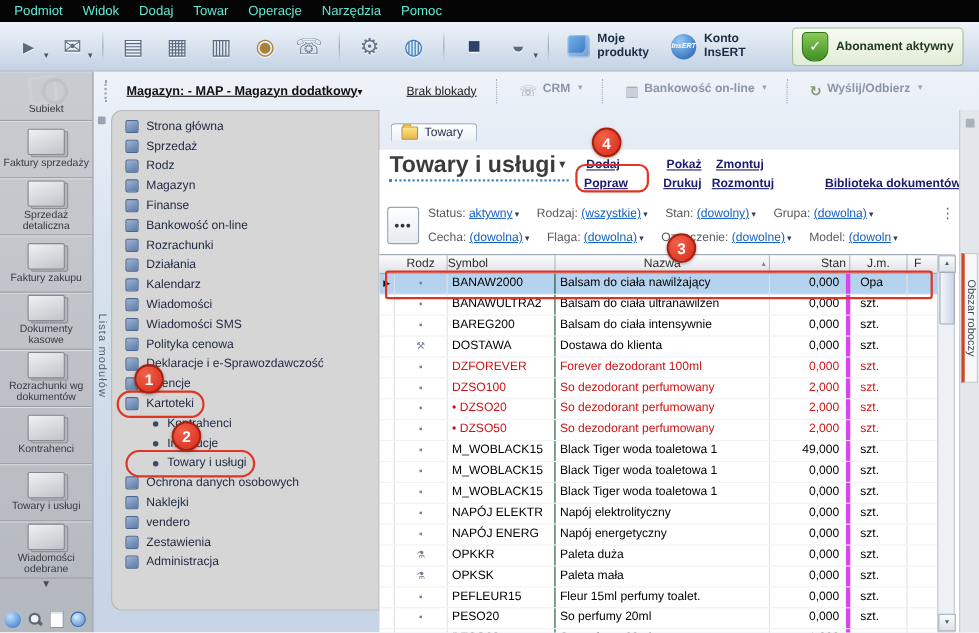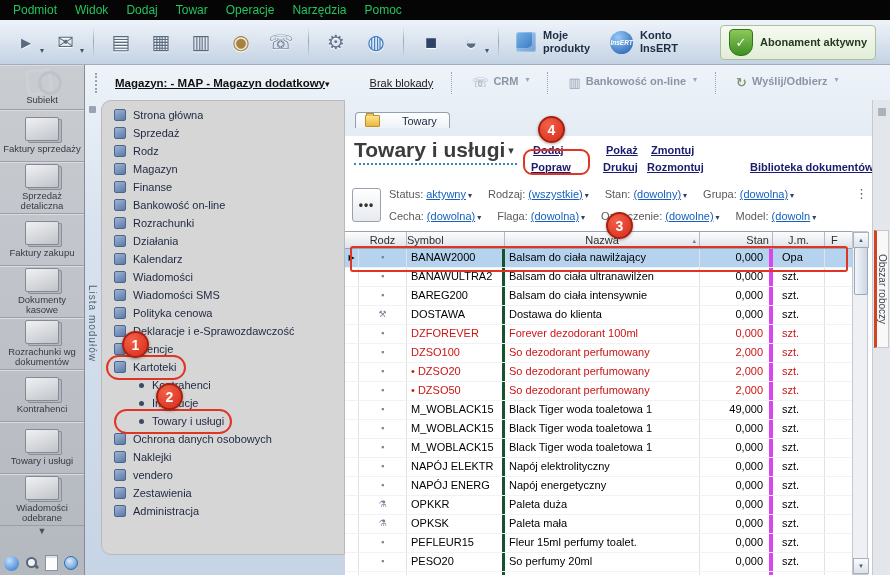--- a/index.html
+++ b/index.html
@@ -1,21 +1,21 @@
 <!DOCTYPE html>
 <html><head>
 <meta charset="utf-8">
 <style>
   html,body{margin:0;padding:0;}
   .page{position:relative;width:890px;height:575px;overflow:hidden;background:#fff;
         font-family:"Liberation Sans","DejaVu Sans",sans-serif;-webkit-font-smoothing:antialiased;}
 
   
   .menubar{position:absolute;left:0;top:0;width:890px;height:20px;background:#050505;display:flex;align-items:center;padding-left:4px;z-index:5;}
-  .menu-item{color:#22c55e;font-size:12px;padding:0 9px;line-height:20px;cursor:pointer;white-space:nowrap;}
+  .menu-item{color:#5eead4;font-size:12px;padding:0 9px;line-height:20px;cursor:pointer;white-space:nowrap;}
 
   
   .toolbar{position:absolute;left:0;top:20px;width:890px;height:45px;background:linear-gradient(180deg,#eef3f9 0%,#d8e2ee 55%,#c3d2e3 100%);border-bottom:1px solid #9fadbe;display:flex;align-items:center;padding:0 8px;box-sizing:border-box;gap:4px;z-index:4;}
   .tbtn{width:36px;height:34px;display:flex;align-items:center;justify-content:center;border-radius:3px;position:relative;cursor:pointer;}
   .tbtn .g{font-size:20px;color:#5a6b80;text-shadow:0 1px 1px #fff;}
   .tbtn.caret::after{content:"▾";position:absolute;right:0;bottom:4px;font-size:8px;color:#44546a;}
   .tbtn[data-name="products-cube-button"] .g{color:#2e4166;}
   .tbtn[data-name="online-services-button"] .g{color:#3a7ac0;}
   .tbtn[data-name="cash-documents-button"] .g{color:#a8823a;}
   .tbtn[data-name="operations-button"] .g{color:#66738a;}
@@ -73,21 +73,21 @@
   .navpanel{position:absolute;left:101px;top:100px;width:244px;height:455px;background:#d6d6d6;border:1px solid #b9b9b9;border-radius:10px 0 0 10px;box-sizing:border-box;padding-top:5px;z-index:2;}
   .tree-item{display:flex;align-items:center;height:18px;padding-left:12px;font-size:11px;color:#1d2740;cursor:pointer;white-space:nowrap;}
   .tree-item.child{padding-left:34px;}
   .tree-icon{width:12px;height:12px;border-radius:2px;background:linear-gradient(150deg,#9fb4d2,#5a7aa8);border:1px solid #4a6690;box-sizing:border-box;margin-right:7px;flex:0 0 auto;}
   .tree-item.child .tree-icon{width:5px;height:5px;border-radius:50%;background:#3c4a66;border:none;margin-right:8px;margin-left:3px;}
   .tree-label{overflow:hidden;text-overflow:ellipsis;}
 
   
   .main-area{position:absolute;left:345px;top:100px;width:527px;height:475px;z-index:2;}
   .main-bg{position:absolute;left:0;top:36px;width:527px;height:439px;background:#fff;}
-  .tab{position:absolute;left:10px;top:12px;height:16px;background:linear-gradient(#ffffff,#edf2f8);border:1px solid #8fa0b4;border-bottom:none;border-radius:4px 4px 0 0;display:flex;align-items:center;gap:22px;padding:0 12px 0 9px;font-size:11px;color:#1d2740;box-sizing:border-box;}
+  .tab{position:absolute;left:10px;top:12px;height:16px;background:linear-gradient(#ffffff,#edf2f8);border:1px solid #8fa0b4;border-bottom:none;border-radius:4px 4px 0 0;display:flex;align-items:center;gap:6px;padding:0 12px 0 9px;font-size:11px;color:#1d2740;box-sizing:border-box;}
   .folder{width:13px;height:10px;background:linear-gradient(#ffe48a,#e9b83e);border:1px solid #b8922c;border-radius:1px;position:relative;flex:0 0 auto;}
   .folder::before{content:"";position:absolute;top:-3px;left:0;width:6px;height:2px;background:#eec653;border:1px solid #b8922c;border-bottom:none;border-radius:1px 1px 0 0;}
   .main-title{position:absolute;left:9px;top:38px;font-size:21px;font-weight:bold;color:#3c3c3c;border-bottom:2px dotted #3a86b8;padding:0 3px 1px 0;white-space:nowrap;}
   .main-title::after{content:" ▾";font-size:11px;vertical-align:3px;color:#3c3c3c;}
   .action-link{position:absolute;font-size:11px;font-weight:bold;color:#1a1a6e;text-decoration:underline;cursor:pointer;white-space:nowrap;}
   .lnk-dodaj{left:188px;top:44px;}
   .lnk-poprw{left:186px;top:61px;}
   .lnk-pokaz{left:261px;top:44px;}
   .lnk-drukuj{left:258px;top:61px;}
   .lnk-zmontuj{left:306px;top:44px;}
@@ -113,21 +113,21 @@
   .h2{width:195px;text-align:center;position:relative;}
   .h2::after{content:"▴";position:absolute;right:3px;top:1px;font-size:7px;color:#7a8594;}
   .h3{width:73px;text-align:right;padding-right:3px;}
   .h4{width:52px;text-align:center;}
   .h5{width:27px;padding-left:6px;border-right:none;}
   .trow{display:flex;height:18px;font-size:11px;line-height:17px;border-bottom:1px solid #f2f2f2;color:#000;cursor:default;}
   .trow.selected{background:#b5d2ee;}
   .c-marker{width:14px;border-right:1px solid #e2e2e2;text-align:center;font-size:8px;color:#0a0a0a;box-sizing:border-box;}
   .trow.selected .c-marker::before{content:"▶";}
   .c-rodz{width:48px;border-right:1px solid #e2e2e2;text-align:center;color:#76849a;font-size:9px;box-sizing:border-box;}
-  .c-symbol{width:98px;border-right:3px solid #14532d;padding-left:4px;box-sizing:border-box;overflow:hidden;white-space:nowrap;}
+  .c-symbol{width:98px;border-right:1px solid #14532d;padding-left:4px;box-sizing:border-box;overflow:hidden;white-space:nowrap;}
   .c-nazwa{width:195px;border-right:1px solid #e2e2e2;padding-left:4px;box-sizing:border-box;overflow:hidden;white-space:nowrap;}
   .c-stan{width:73px;border-right:4px solid #d946ef;text-align:right;padding-right:6px;box-sizing:border-box;}
   .c-jm{width:52px;border-right:1px solid #e2e2e2;padding-left:9px;box-sizing:border-box;}
   .c-f{width:27px;box-sizing:border-box;}
   .trow.red .c-symbol,.trow.red .c-nazwa,.trow.red .c-stan,.trow.red .c-jm{color:#cc1414;}
   .dotmark.on::before{content:"• ";}
 
   
   .vscroll{position:absolute;left:507px;top:131px;width:16px;height:344px;background:#eef0f3;border:1px solid #c2c8d0;box-sizing:border-box;}
   .vs-btn{position:absolute;left:0;width:14px;height:14px;background:linear-gradient(#fafbfc,#dde2e9);border:1px solid #a8b2c0;font-size:6px;color:#4a5a70;display:flex;align-items:center;justify-content:center;cursor:pointer;}

